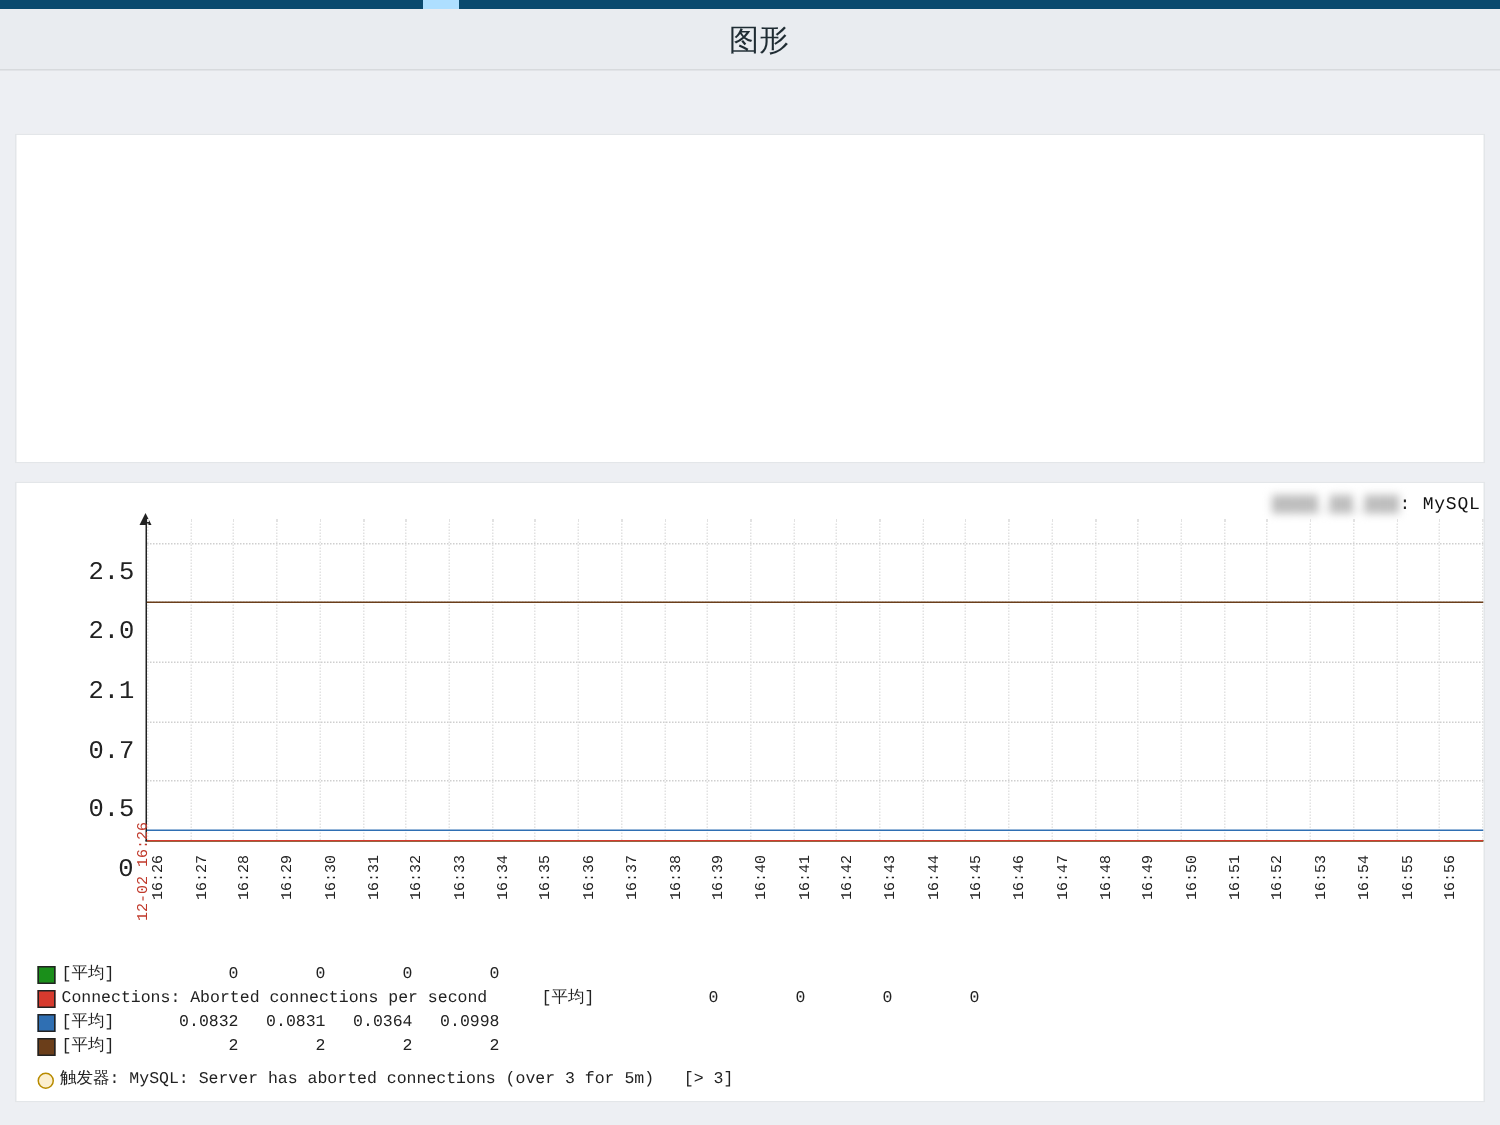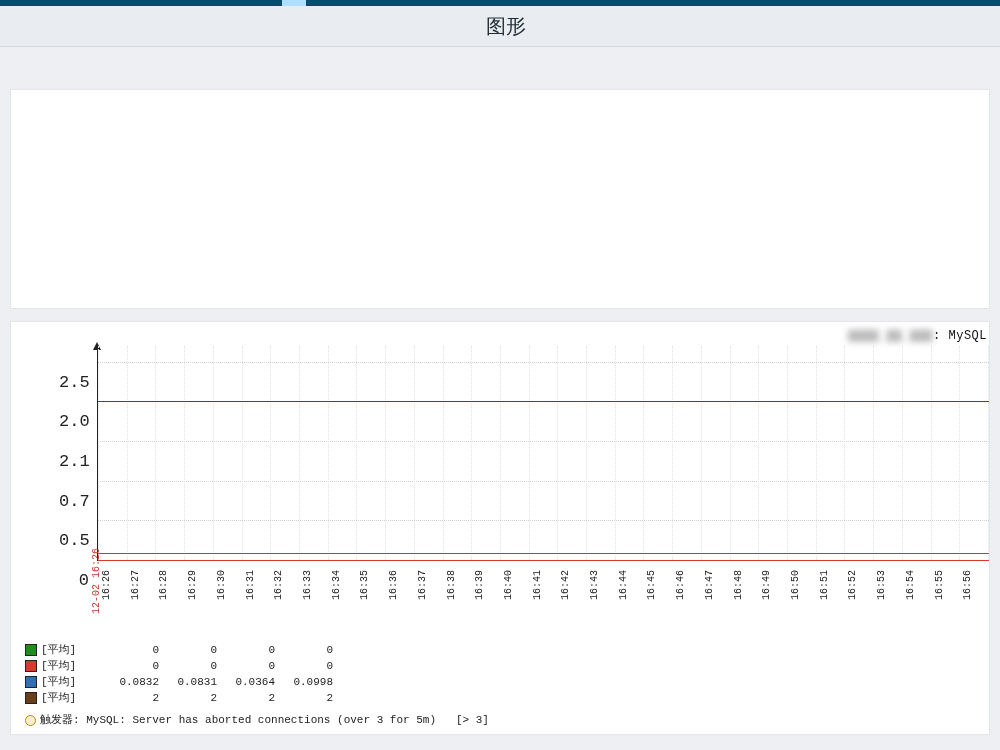--- a/index.html
+++ b/index.html
@@ -240,21 +240,21 @@
     </div>
 
   <div id="y-ticks"></div>
 
   <div id="x-ticks"></div>
   <span class="x-date-label">12-02 16:26</span>
 
   <div class="legend-block">
     <div id="legend-rows">
         <div class="legend-row"><span class="legend-swatch" style="background:#1a8f1a"></span><span class="legend-agg">[平均]</span><span class="legend-col">0</span><span class="legend-col">0</span><span class="legend-col">0</span><span class="legend-col">0</span></div>
-        <div class="legend-row"><span class="legend-swatch" style="background:#d63a2e"></span><span class="legend-agg">[平均]</span><span class="legend-col">0</span><span class="legend-col">0</span><span class="legend-col">0</span><span class="legend-col">0</span></div>
+        <div class="legend-row"><span class="legend-swatch" style="background:#d63a2e"></span><span class="legend-name">Connections: Aborted connections per second</span><span class="legend-agg">[平均]</span><span class="legend-col">0</span><span class="legend-col">0</span><span class="legend-col">0</span><span class="legend-col">0</span></div>
         <div class="legend-row"><span class="legend-swatch" style="background:#2f6fb3"></span><span class="legend-agg">[平均]</span><span class="legend-col">0.0832</span><span class="legend-col">0.0831</span><span class="legend-col">0.0364</span><span class="legend-col">0.0998</span></div>
         <div class="legend-row"><span class="legend-swatch" style="background:#6b3e1a"></span><span class="legend-agg">[平均]</span><span class="legend-col">2</span><span class="legend-col">2</span><span class="legend-col">2</span><span class="legend-col">2</span></div>
       </div>
     <div style="height:6px"></div>
     <div class="trigger-row">
       <span class="trigger-swatch"></span>
       <span>触发器:</span>
       <span> </span>
       <span>MySQL: Server has aborted connections (over 3 for 5m)</span>
       <span>   </span>

